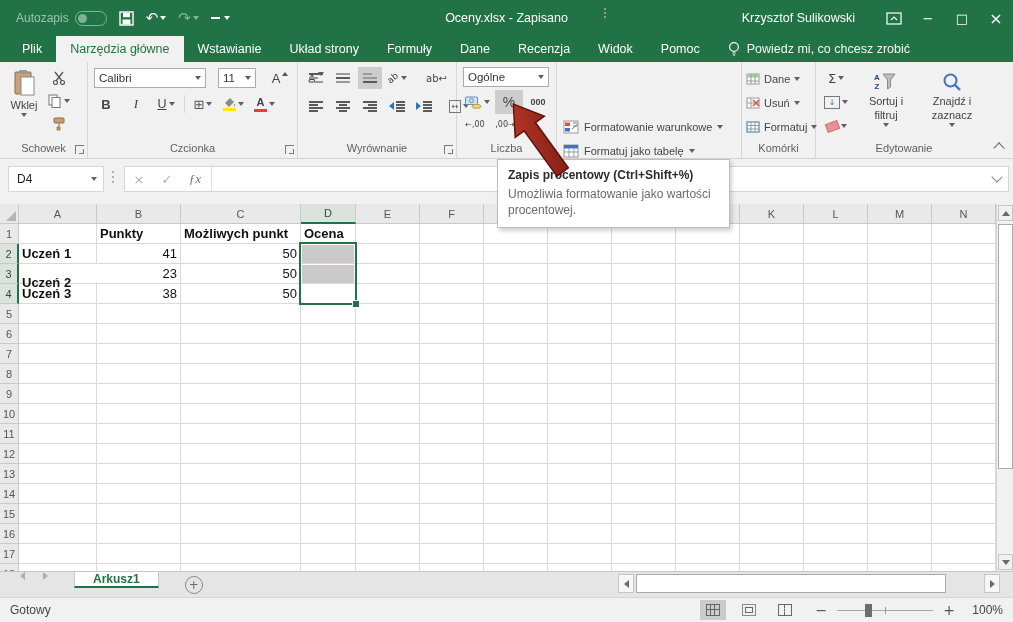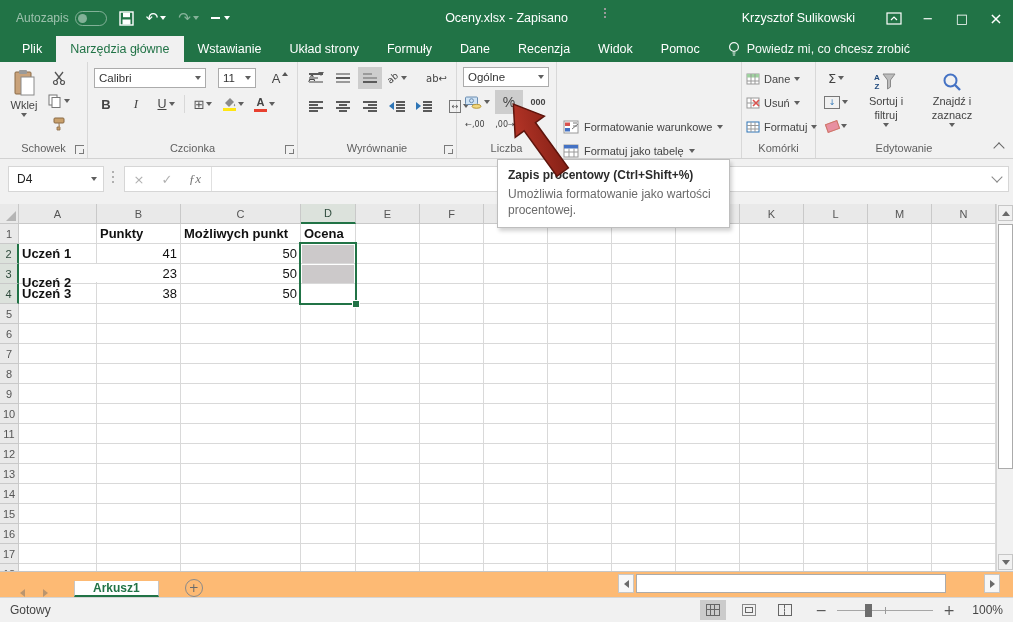--- a/index.html
+++ b/index.html
@@ -97,21 +97,21 @@
   .selhandle{position:absolute;width:6px;height:6px;background:#217346;border:1px solid #fff;box-sizing:content-box;pointer-events:none;}
   
   #vscroll{position:absolute;right:0;top:204px;width:17px;height:367px;background:#F1F1F1;border-left:1px solid #D5D5D5;box-sizing:border-box;}
   .sbtn{position:absolute;left:1px;width:15px;height:16px;background:#F1F1F1;border:1px solid #C6C6C6;box-sizing:border-box;display:flex;align-items:center;justify-content:center;}
   .tri-up{width:0;height:0;border-left:4px solid transparent;border-right:4px solid transparent;border-bottom:5px solid #6a6a6a;}
   .tri-dn{width:0;height:0;border-left:4px solid transparent;border-right:4px solid transparent;border-top:5px solid #6a6a6a;}
   .tri-lf{width:0;height:0;border-top:4px solid transparent;border-bottom:4px solid transparent;border-right:5px solid #6a6a6a;}
   .tri-rt{width:0;height:0;border-top:4px solid transparent;border-bottom:4px solid transparent;border-left:5px solid #6a6a6a;}
   #vthumb{position:absolute;left:1px;top:20px;width:15px;height:245px;background:#fff;border:1px solid #ABABAB;box-sizing:border-box;}
   
-  #tabstrip{position:absolute;left:0;top:571px;right:0;height:26px;background:#fdba74;border-top:1px solid #C6C6C6;box-sizing:border-box;display:flex;align-items:flex-end;}
+  #tabstrip{position:absolute;left:0;top:571px;right:0;height:26px;background:#e5e5e5;border-top:1px solid #C6C6C6;box-sizing:border-box;display:flex;align-items:flex-start;}
   .navarrows{display:flex;align-items:center;gap:18px;margin-left:20px;margin-right:26px;opacity:.45;}
   #sheettab{background:#fff;border-right:1px solid #C6C6C6;border-left:1px solid #C6C6C6;border-bottom:2px solid #217346;box-sizing:border-box;
             display:flex;align-items:center;padding:0 18px;font-size:12px;font-weight:bold;color:#217346;}
   .addsheet{width:16px;height:16px;border:1px solid #8a8a8a;border-radius:50%;display:flex;align-items:center;justify-content:center;
             color:#6a6a6a;font-size:12px;margin:4px 0 0 26px;line-height:1;}
   .splitdots{display:flex;flex-direction:column;gap:2px;position:absolute;left:604px;top:8px;}
   .splitdots i{width:2px;height:2px;background:#9a9a9a;}
   #hscroll{position:absolute;left:618px;top:574px;height:19px;}
   .hbtn{position:absolute;top:0;width:16px;height:19px;background:#F7F7F7;border:1px solid #C6C6C6;box-sizing:border-box;display:flex;align-items:center;justify-content:center;}
   #hthumb{position:absolute;left:18px;top:0;width:310px;height:19px;background:#fff;border:1px solid #ABABAB;box-sizing:border-box;}

